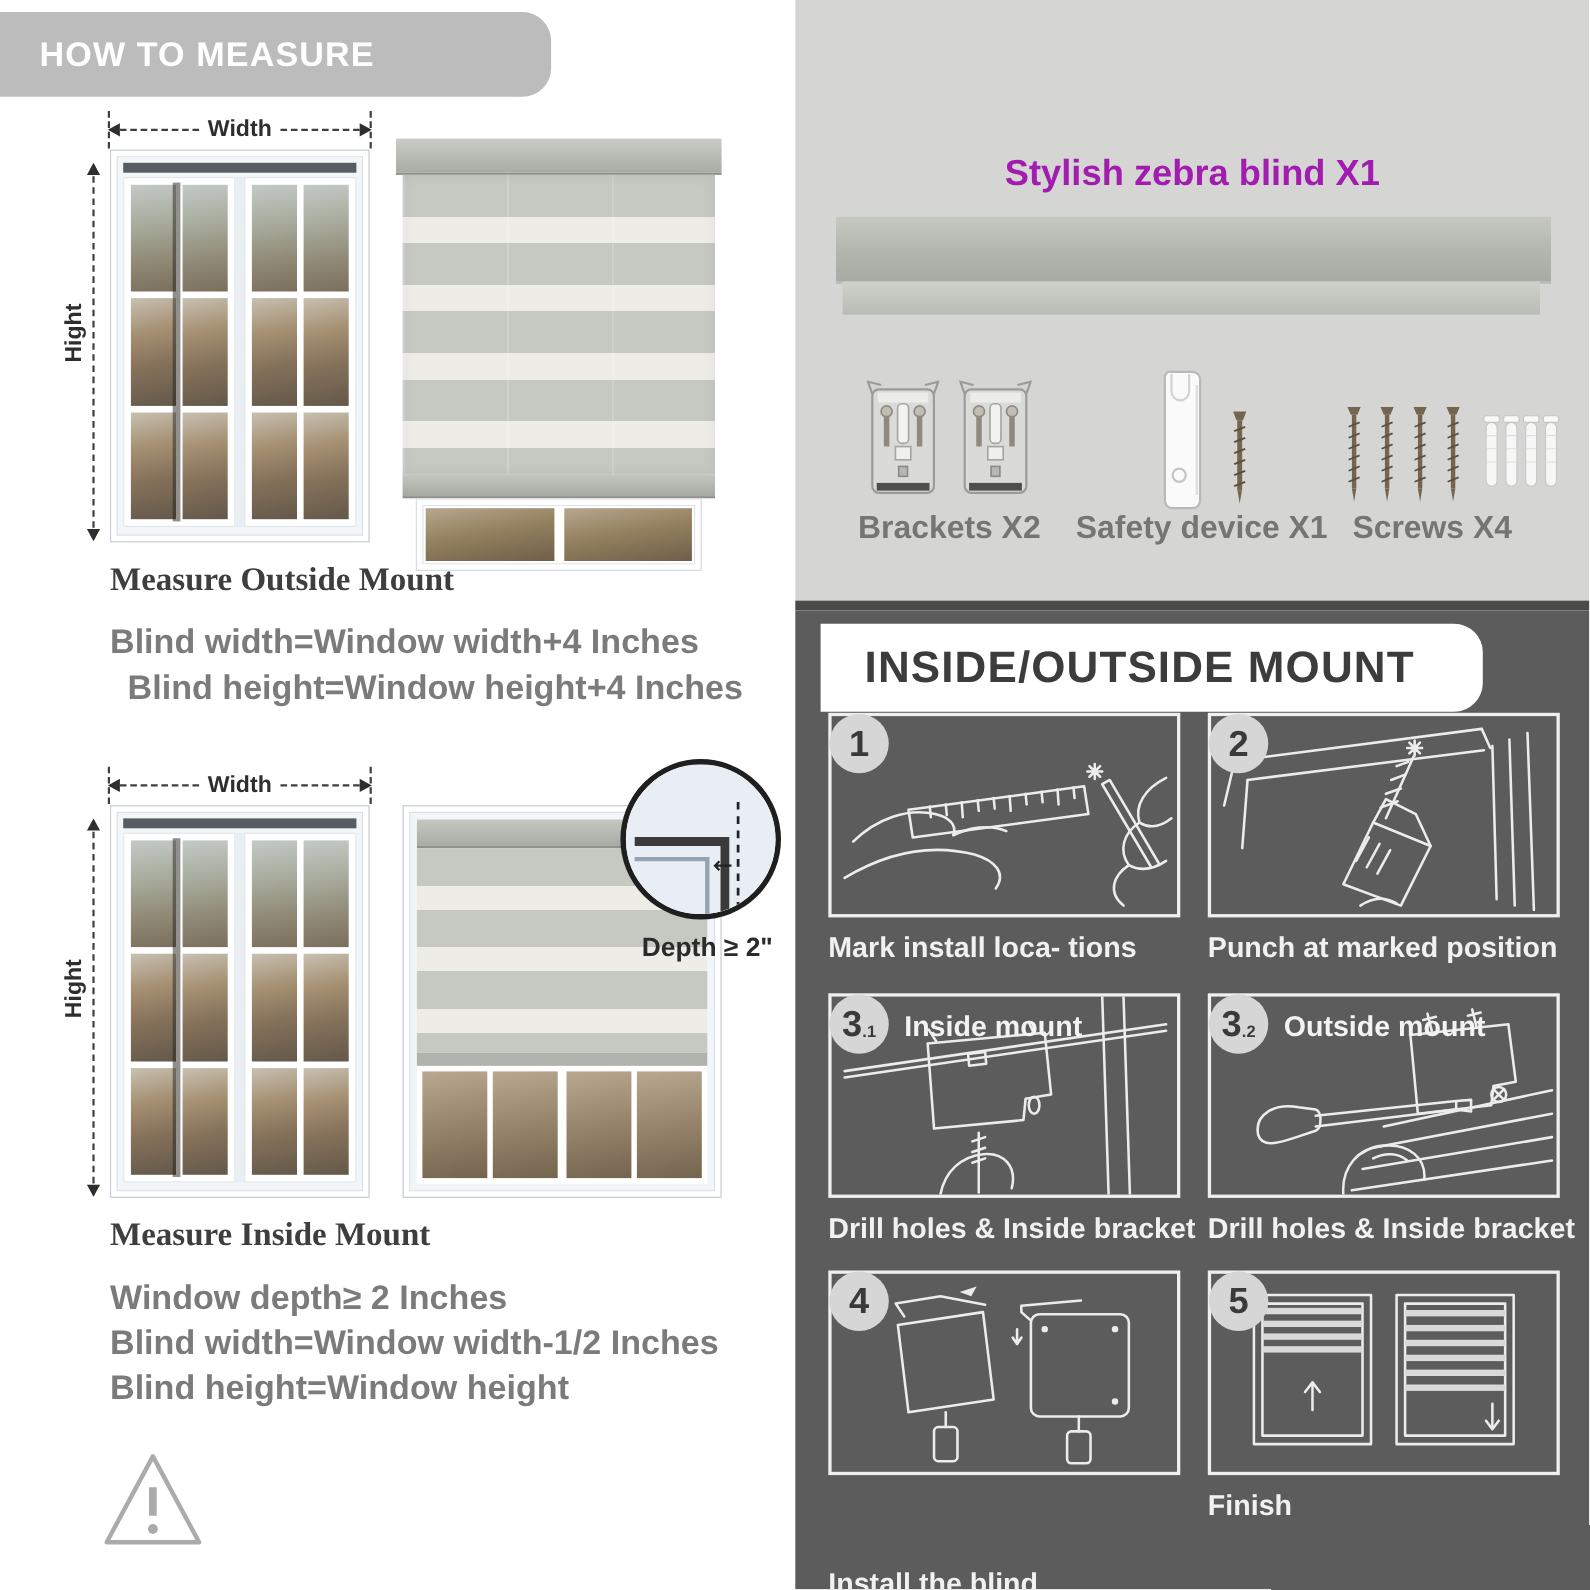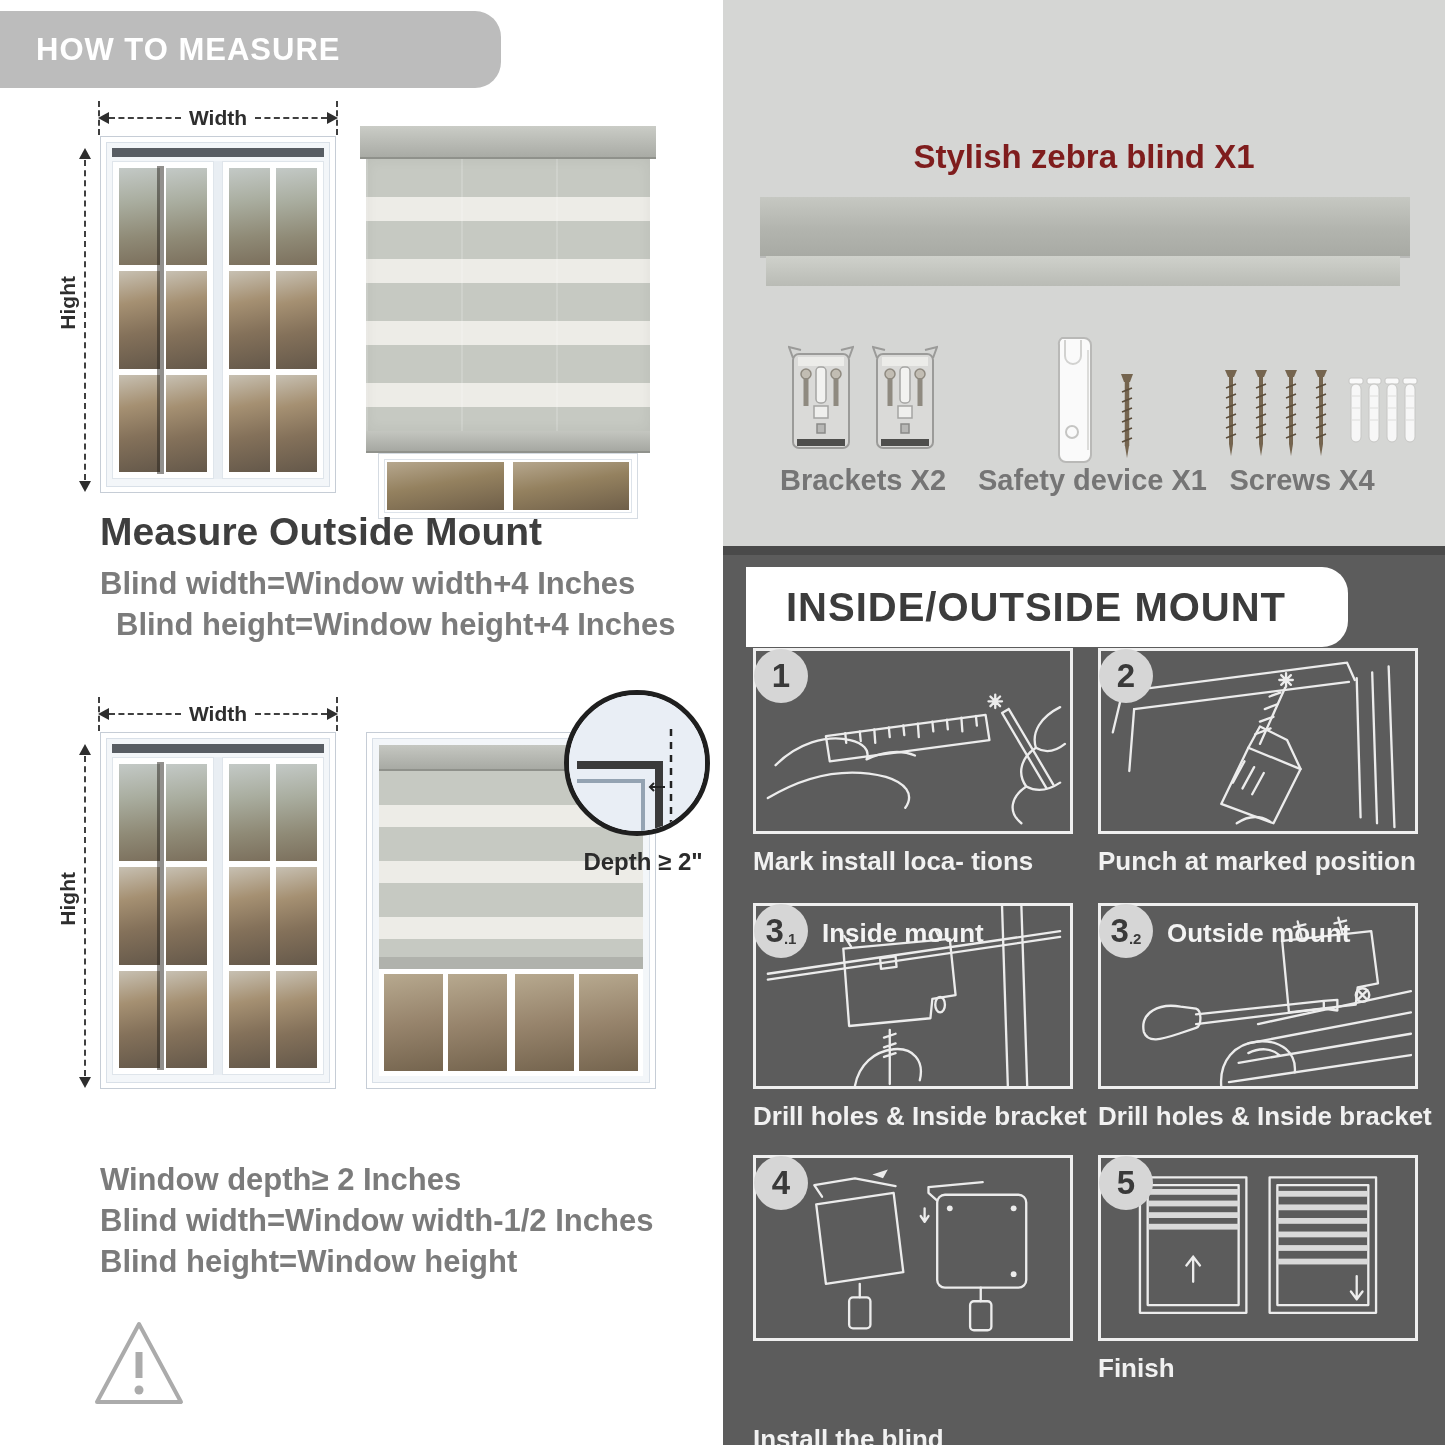--- a/index.html
+++ b/index.html
@@ -13,21 +13,21 @@
     font-family:"Liberation Sans", sans-serif;}
   .abs{position:absolute;}
 
   
   .banner{height:77px;line-height:77px;font-weight:700;font-size:31px;letter-spacing:1px;
     border-radius:0 26px 26px 0;padding-left:36px;box-sizing:border-box;white-space:nowrap;}
   .banner-left{background:var(--left-banner-bg);color:#ffffff;}
   .banner-included{background:#ffffff;color:var(--included-header-text);}
   .banner-mount{background:#ffffff;color:#3c3c3c;height:80px;line-height:80px;font-size:40px;}
 
-  .h-title{font-size:39px;font-weight:700;color:var(--heading-text);white-space:nowrap;}
+  .h-title{font-size:30px;font-weight:700;color:var(--heading-text);white-space:nowrap;font-family:Liberation Serif, serif;}
   .h-line{font-size:31px;font-weight:700;color:var(--body-text);white-space:nowrap;}
 
   
   .measure-w{display:flex;align-items:center;color:#2e2e2e;font-weight:700;font-size:21px;height:22px;}
   .measure-w .dash{flex:1;border-top:2px dashed #3f3f3f;height:0;}
   .measure-w .lbl{padding:0 8px;}
   .arrow-l,.arrow-r{width:0;height:0;border-top:6px solid transparent;border-bottom:6px solid transparent;}
   .arrow-l{border-right:11px solid #2e2e2e;}
   .arrow-r{border-left:11px solid #2e2e2e;}
   .tickv{position:absolute;width:0;border-left:2px dashed #3f3f3f;height:34px;top:-6px;}
@@ -74,21 +74,21 @@
 
   .mag{border-radius:50%;overflow:hidden;border:5px solid #1f1f1f;background:#edf1f7;box-sizing:border-box;}
   .depth-label{font-size:24px;font-weight:700;color:#2b2b2b;text-align:center;white-space:nowrap;}
 
   .warn-text{font-size:25px;color:var(--muted-text);line-height:1.42;font-weight:400;}
 
   
   .light-section{background:var(--light-section-bg);}
   .dark-bar{background:var(--dark-divider);}
   .dark-section{background:var(--dark-section-bg);}
-  .stylish{font-size:33px;font-weight:700;color:#7f1d1d;text-align:center;}
+  .stylish{font-size:33px;font-weight:700;color:#a21caf;text-align:center;}
   .item-label{font-size:29px;font-weight:700;color:#757575;text-align:center;white-space:nowrap;}
   .railtop{background:linear-gradient(180deg,#c6c8c2 0%,#b2b4ae 55%,#a8aaa4 100%);
     box-shadow:0 2px 0 rgba(0,0,0,.12);}
   .railbottom{background:linear-gradient(180deg,#cfd1cb,#b9bbb5);}
 
   
   .panel{width:320px;height:186px;border:3px solid #efefef;box-sizing:border-box;position:absolute;}
   .badge{position:absolute;left:-2px;top:-2px;width:54px;height:54px;border-radius:50%;background:#d6d6d6;
     color:#3a3a3a;display:flex;align-items:center;justify-content:center;font-weight:700;font-size:33px;}
   .badge .sub{font-size:15px;margin-top:14px;}
@@ -208,20 +208,21 @@
     <svg viewBox="0 0 146 146" width="146" height="146">
       <rect x="0" y="0" width="146" height="146" fill="#e9eef5" stroke="none"></rect>
       <path d="M8,70 H90 V146" fill="none" stroke="#3a3a3a" stroke-width="8"></path>
       <path d="M8,86 H74 V146" fill="none" stroke="#94a3b2" stroke-width="4"></path>
       <line x1="102" y1="34" x2="102" y2="134" stroke="#222" stroke-width="2.5" stroke-dasharray="7,6"></line>
       <path d="M96,92 l-14,0 m3,-4 l-4,4 l4,4" fill="none" stroke="#222" stroke-width="2"></path>
     </svg>
   </div>
   <div class="abs depth-label" style="left:568px;top:848px;width:150px;">Depth ≥ 2"</div>
 
+  <div class="abs h-title" style="left:100px;top:1106px;">Measure Inside Mount</div>
   <div class="abs h-line" style="left:100px;top:1162px;">Window depth≥ 2 Inches</div>
   <div class="abs h-line" style="left:100px;top:1203px;">Blind width=Window width-1/2 Inches</div>
   <div class="abs h-line" style="left:100px;top:1244px;">Blind height=Window height</div>
 
   <svg class="abs" style="left:92px;top:1316px;" width="94" height="96" viewBox="0 0 94 96">
     <path d="M47,8 L89,86 L5,86 Z" fill="none" stroke="#ababab" stroke-width="4" stroke-linejoin="round"></path>
     <line x1="47" y1="36" x2="47" y2="62" stroke="#ababab" stroke-width="7"></line>
     <circle cx="47" cy="74" r="4.5" fill="#ababab"></circle>
   </svg>
 

